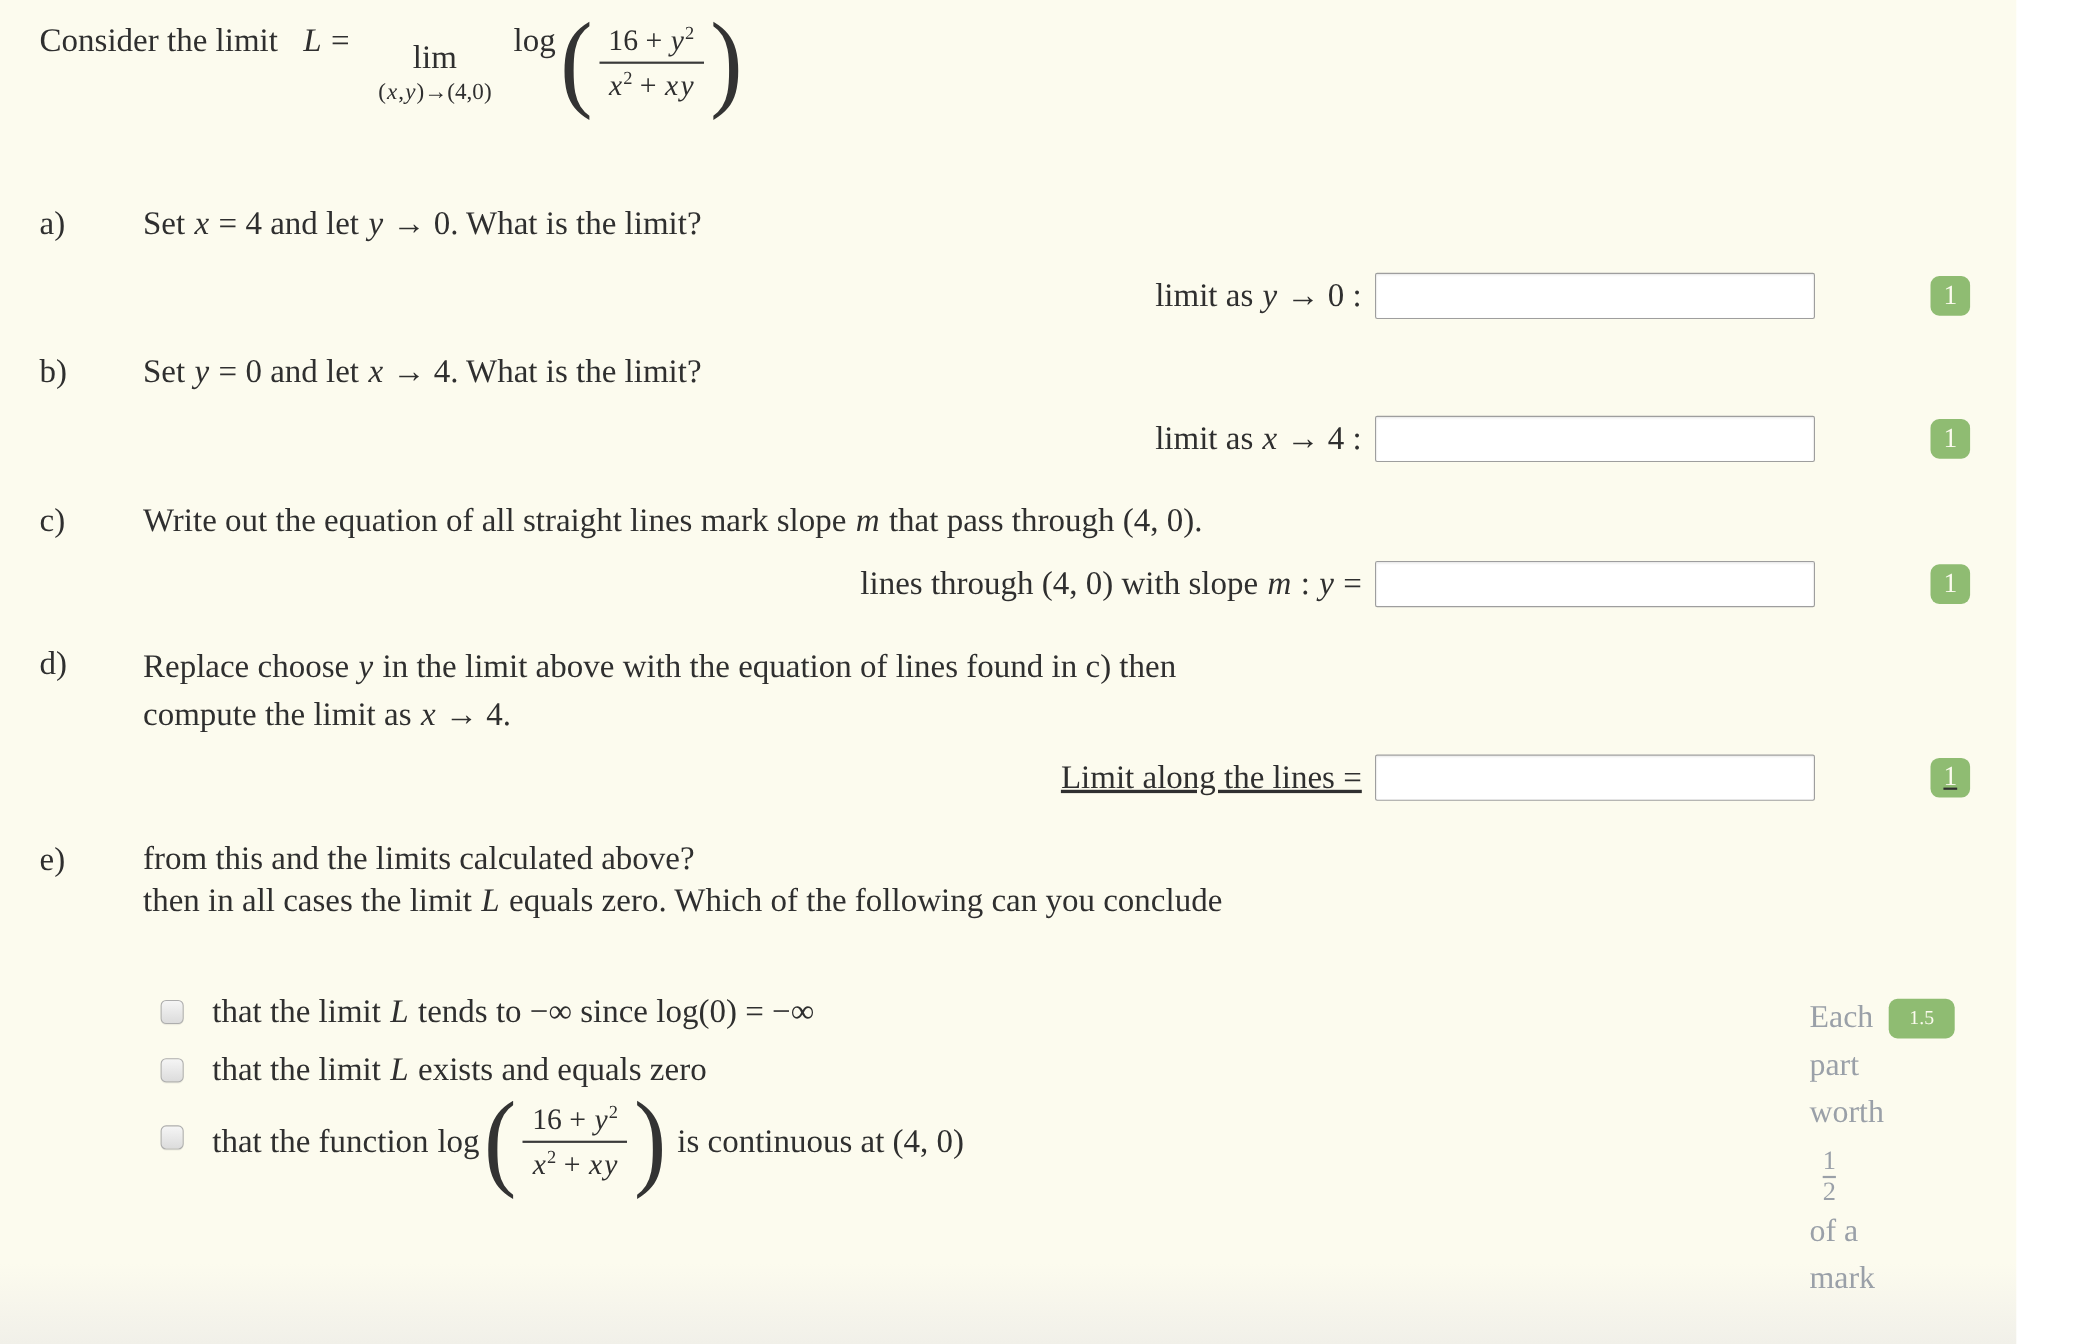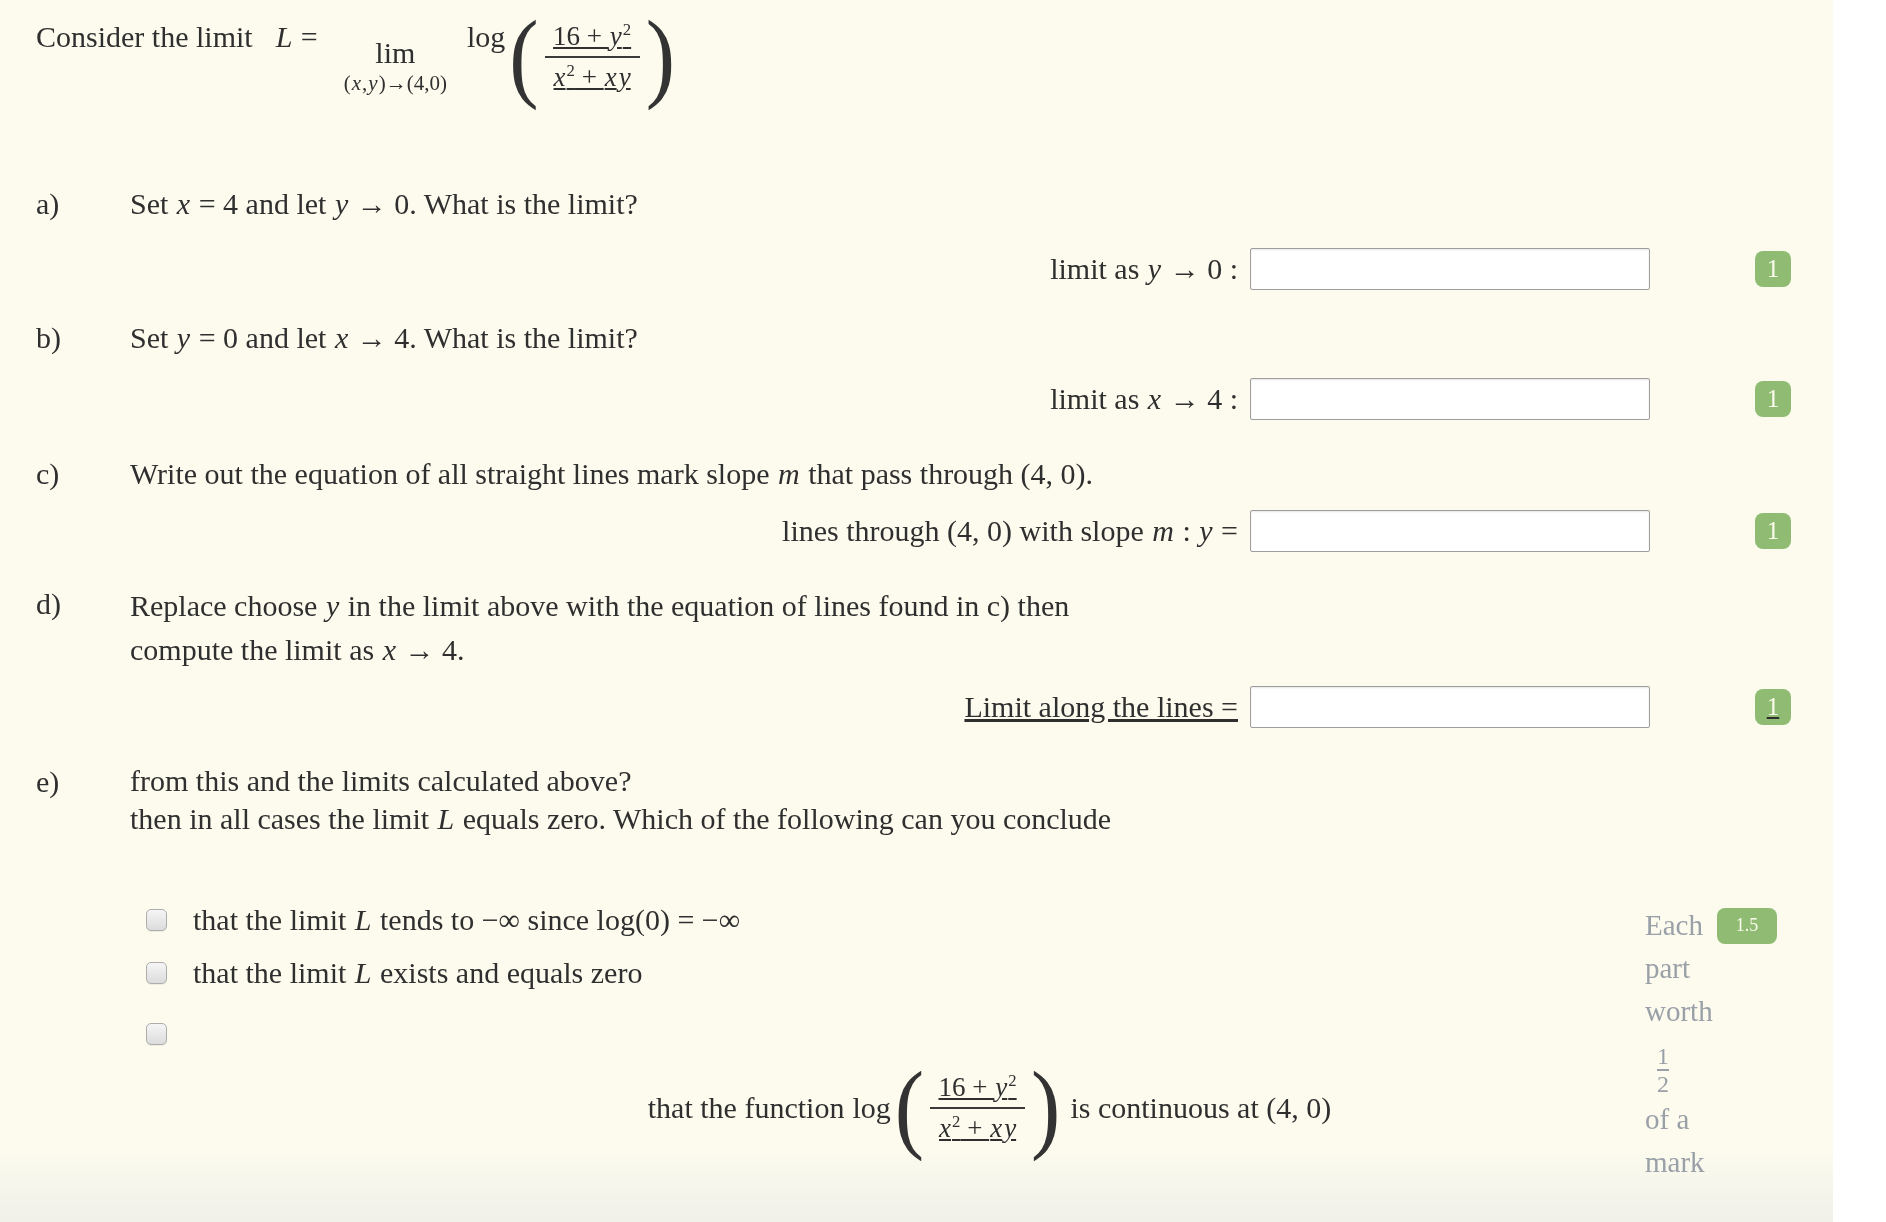--- a/index.html
+++ b/index.html
@@ -18,21 +18,21 @@
 
   
   .formula-row { display:flex; align-items:flex-start; height:118px; }
   .intro { margin-right:22px; }
   .leq { margin-right:26px; }
   .lim-block { display:flex; flex-direction:column; align-items:center; margin-top:16px; margin-right:20px; }
   .lim-sub { font-size:21px; margin-top:1px; }
   .log-span { margin-right:4px;font-family:Liberation Serif, serif; }
   .paren { font-size:88px; line-height:0.85; transform:scaleY(1.12); display:inline-block; font-weight:400; color:#333; }
   .frac { display:inline-flex; flex-direction:column; align-items:center; margin:0 6px; }
-  .frac .num, .frac .den { font-size:27px; padding:0 8px; line-height:1.25;text-decoration:underline; }
+  .frac .num, .frac .den { font-size:27px; padding:0 8px; line-height:1.25; }
   .frac .bar { height:2px; background:#3a3a3a; width:100%; margin:2px 0 3px 0; }
 
   
   .part { display:grid; grid-template-columns:94px 1fr; align-items:start; line-height:40px; }
   .part .lines { line-height:44px; max-width:1220px; }
   .part .lines-e { line-height:38px; max-width:1320px; }
   .pt-a { margin-top:46px; }
   .pt-b { margin-top:28px; }
   .pt-c { margin-top:34px; }
   .pt-d { margin-top:32px; }
@@ -55,21 +55,21 @@
     min-width:36px; height:36px; padding:0 6px; margin-left:105px;
     background:#8fbc72; border-radius:8px; color:#fcfbef;
     display:flex; align-items:center; justify-content:center;
     font-size:25px; flex:0 0 auto;
   }
 
   
   .option { display:flex; align-items:center; margin-left:110px; gap:26px; line-height:40px; }
   .op-1 { margin-top:62px; }
   .op-2 { margin-top:13px; }
-  .op-3 { margin-top:8px; align-items:center;flex-direction:column; }
+  .op-3 { margin-top:8px; align-items:center; }
   .op-3 .cb { align-self:flex-start; margin-top:22px; }
   input.cb {
     appearance:none; -webkit-appearance:none;
     width:21px; height:22px; flex:0 0 auto;
     border:1px solid #adadad; border-radius:5px;
     background:linear-gradient(180deg,#f5f5f5,#dcdcdc);
     box-shadow:0 1px 0 rgba(0,0,0,0.06);
   }
   .opt-formula { display:flex; align-items:center; }
   .opt-formula .log-span { margin:0 4px 0 8px; }

